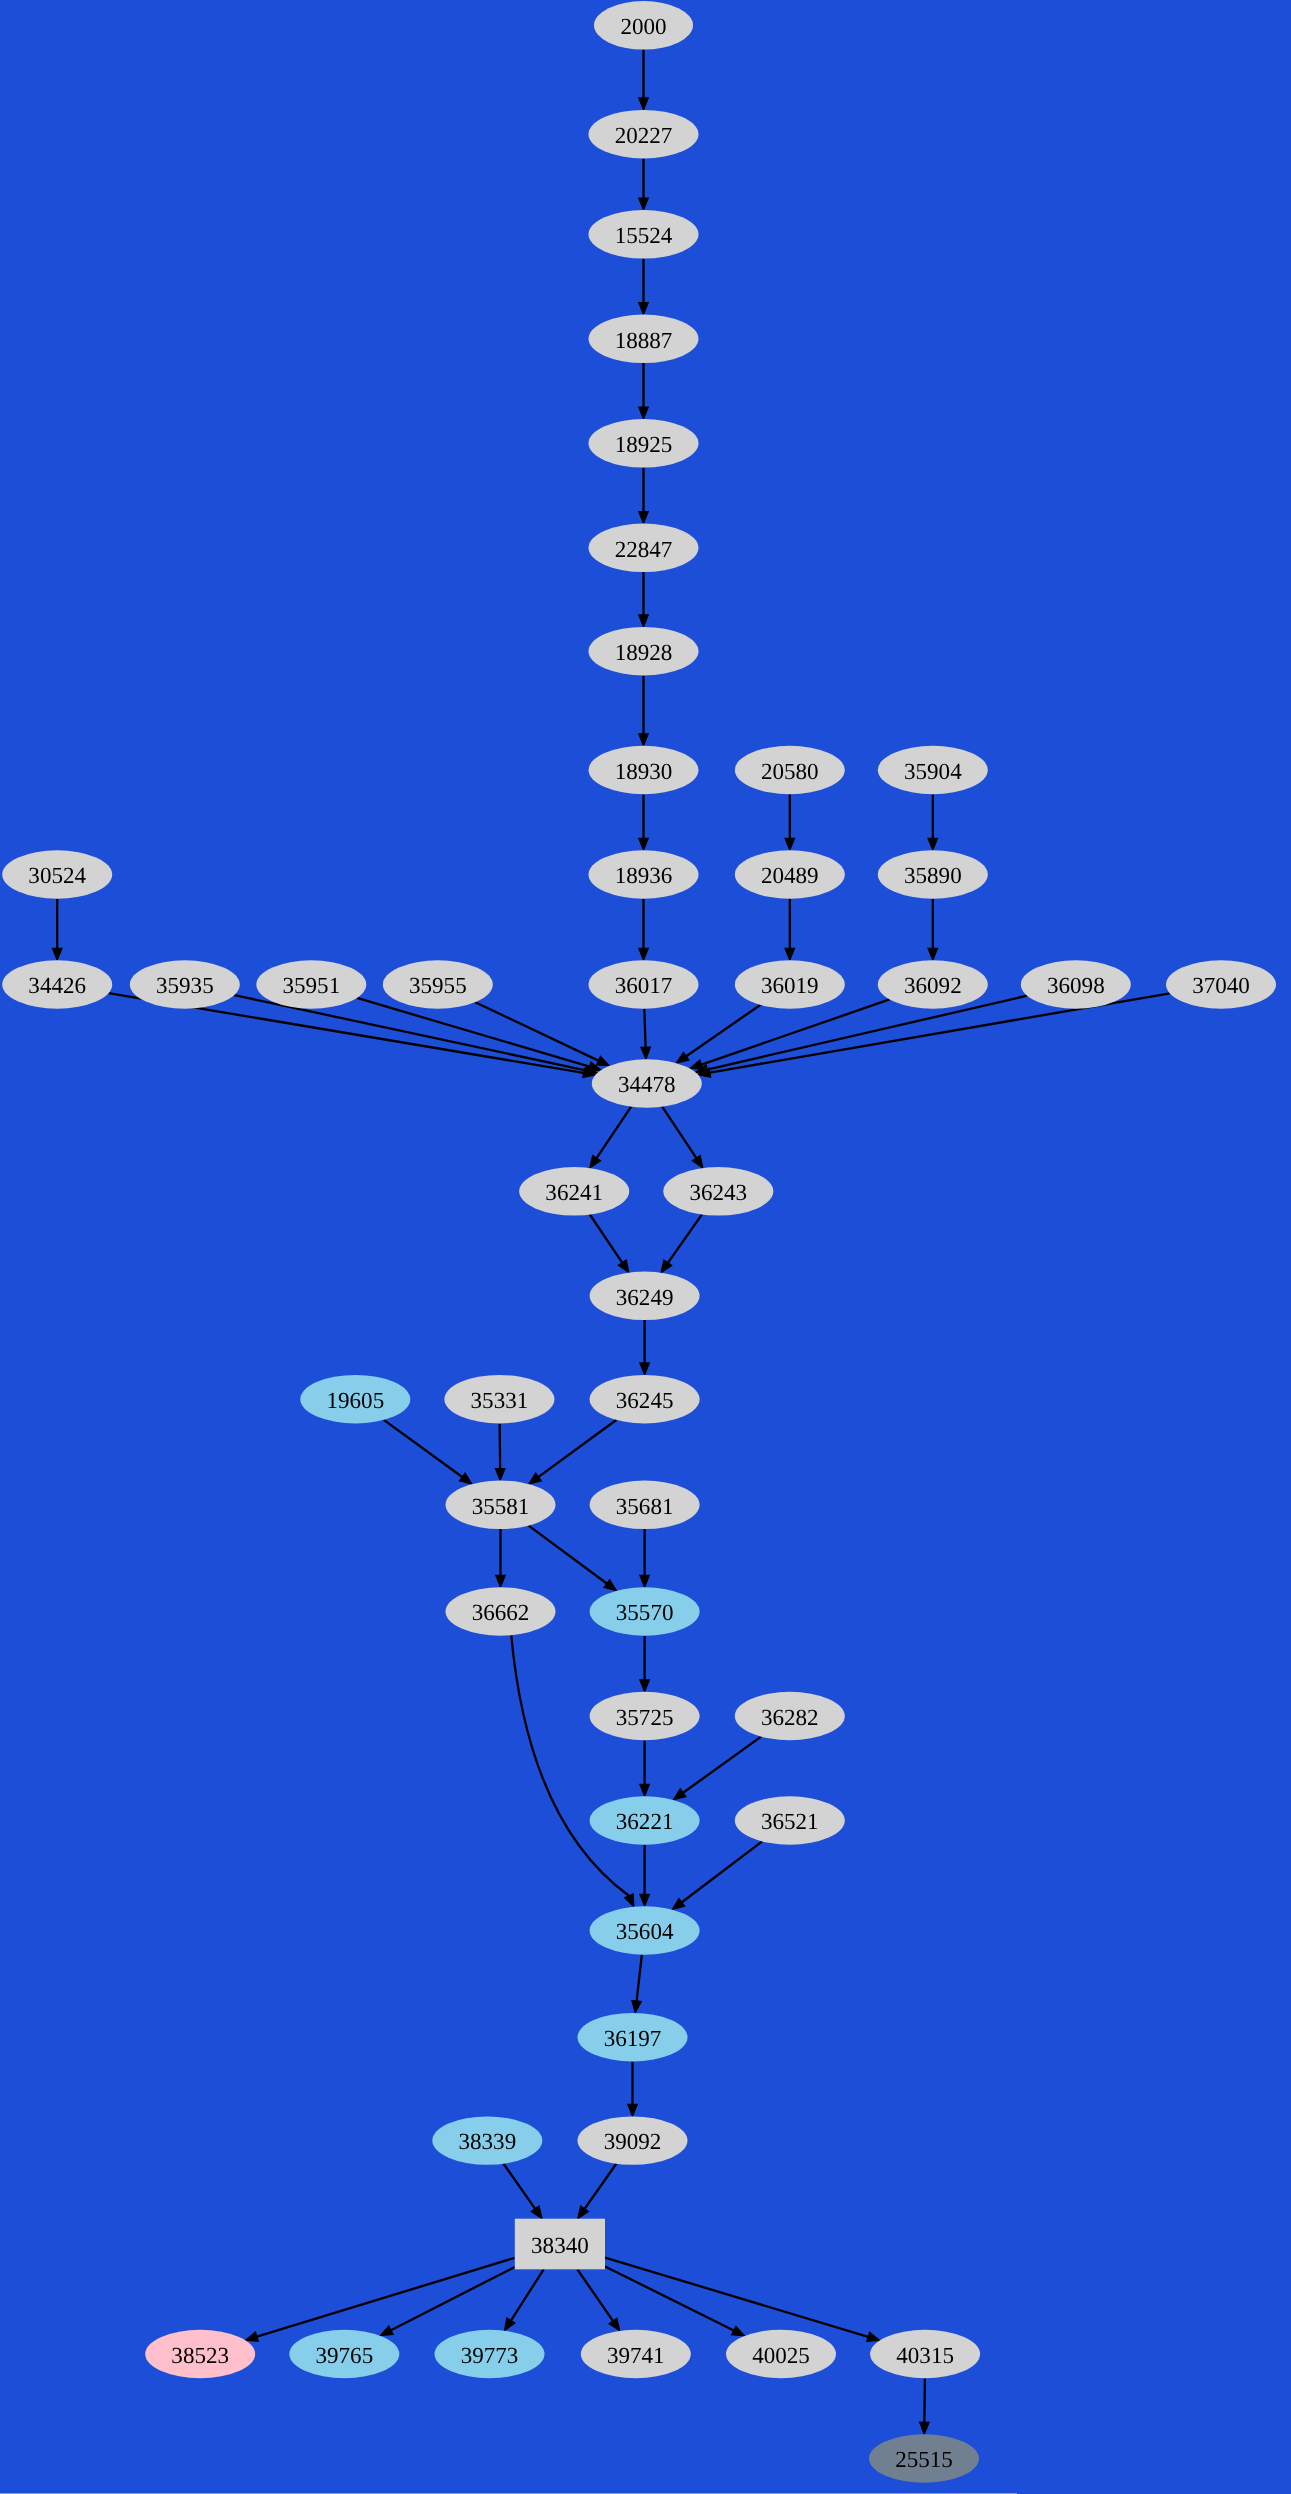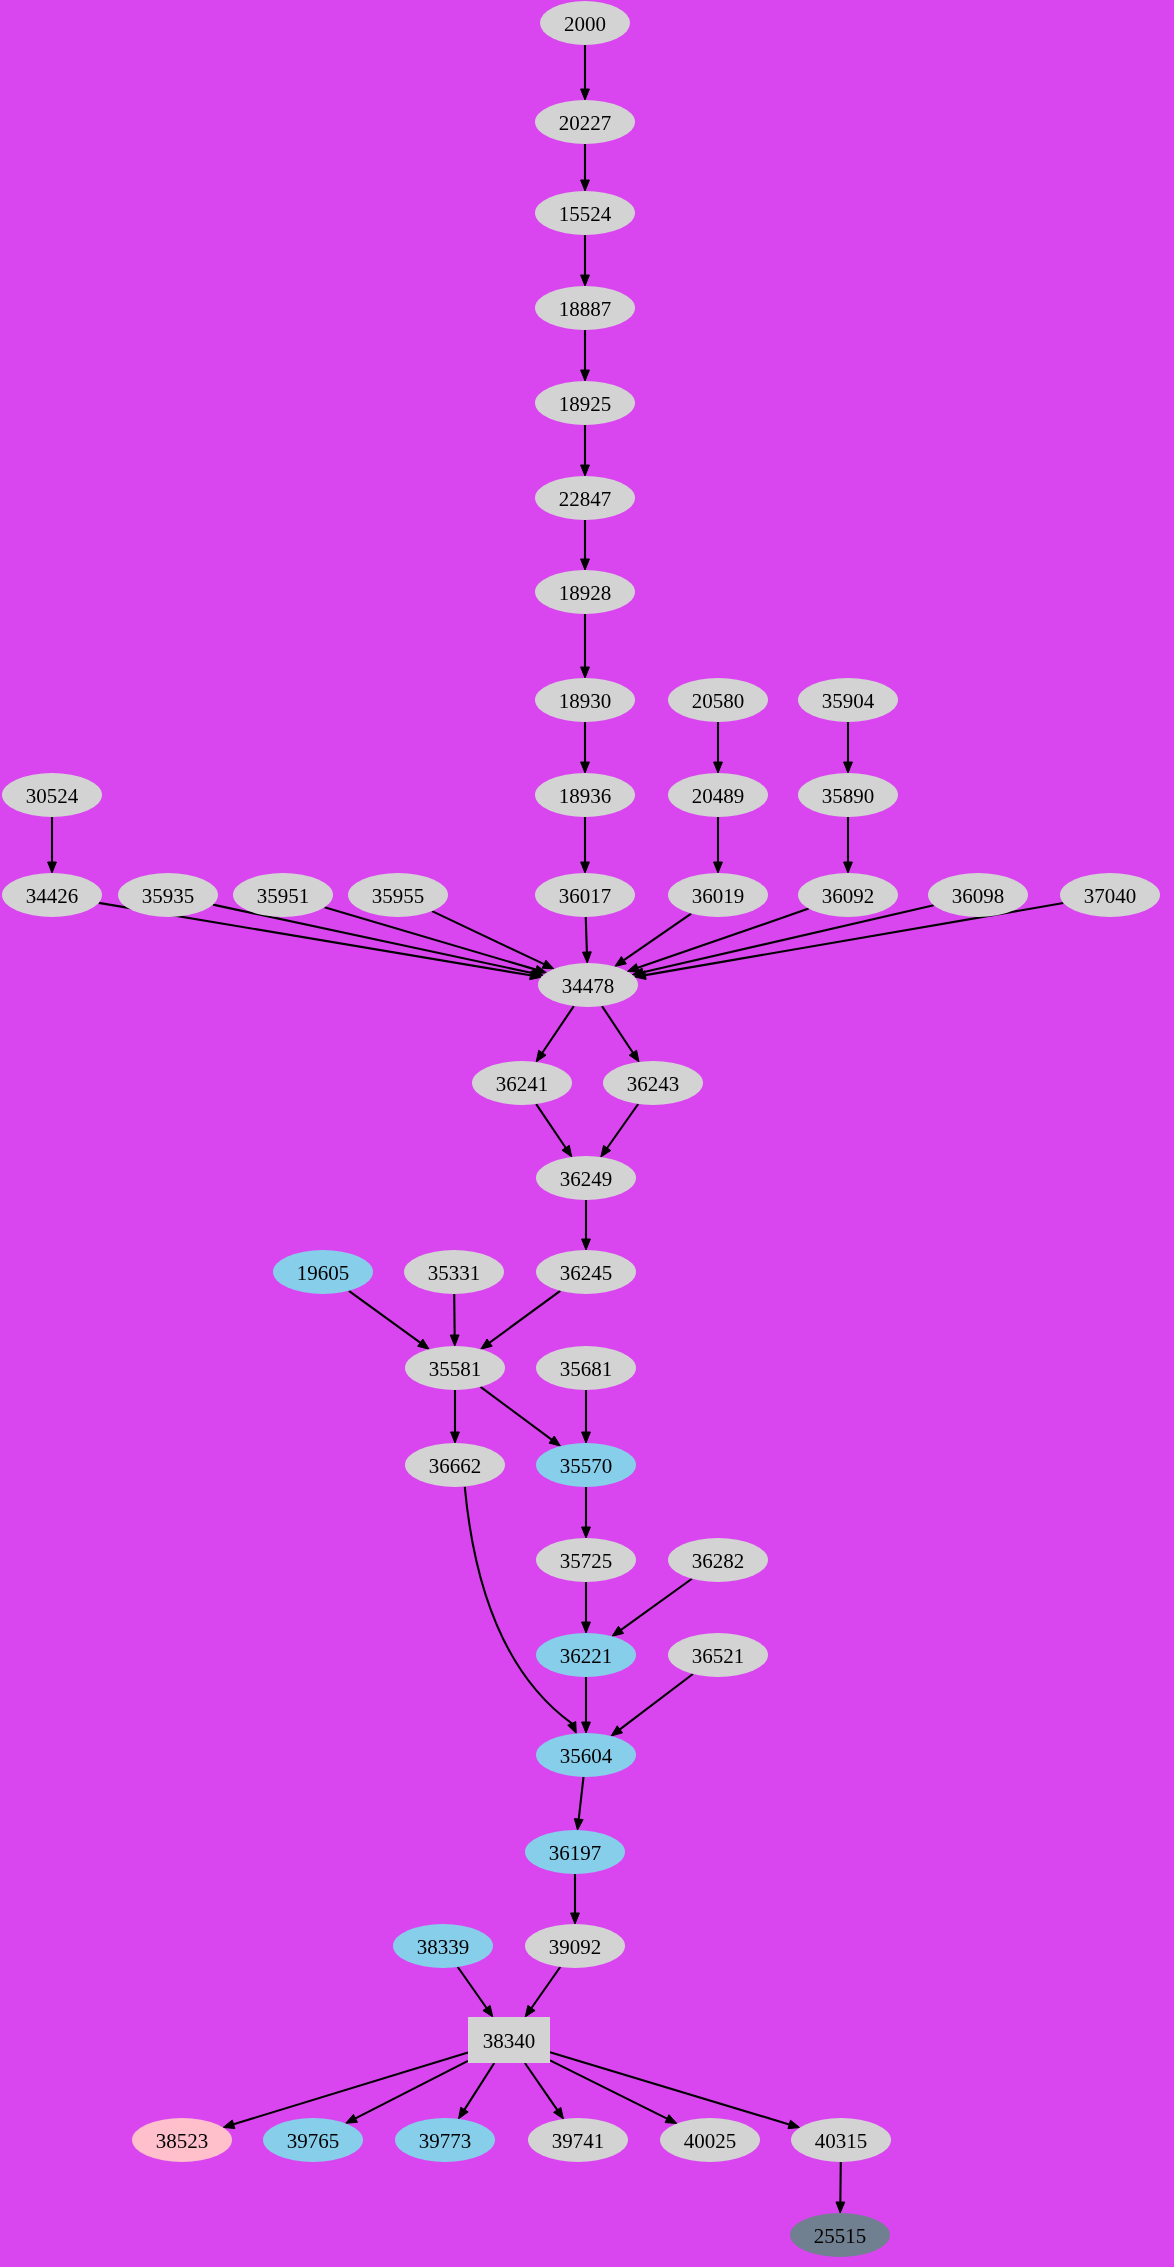--- a/index.html
+++ b/index.html
@@ -7,21 +7,21 @@
     padding: 0;
     background: #ffffff;
   }
   body {
     font-family: "Liberation Serif", serif;
   }
   #graph-root {
     position: relative;
     width: 1174px;
     height: 2267px;
-    background: #d946ef;
+    background: #1d4ed8;
     overflow: hidden;
   }
   svg#graph-svg {
     display: block;
     width: 1174px;
     height: 2267px;
   }
   .node-label {
     font-family: "Liberation Serif", serif;
     font-size: 21px;

